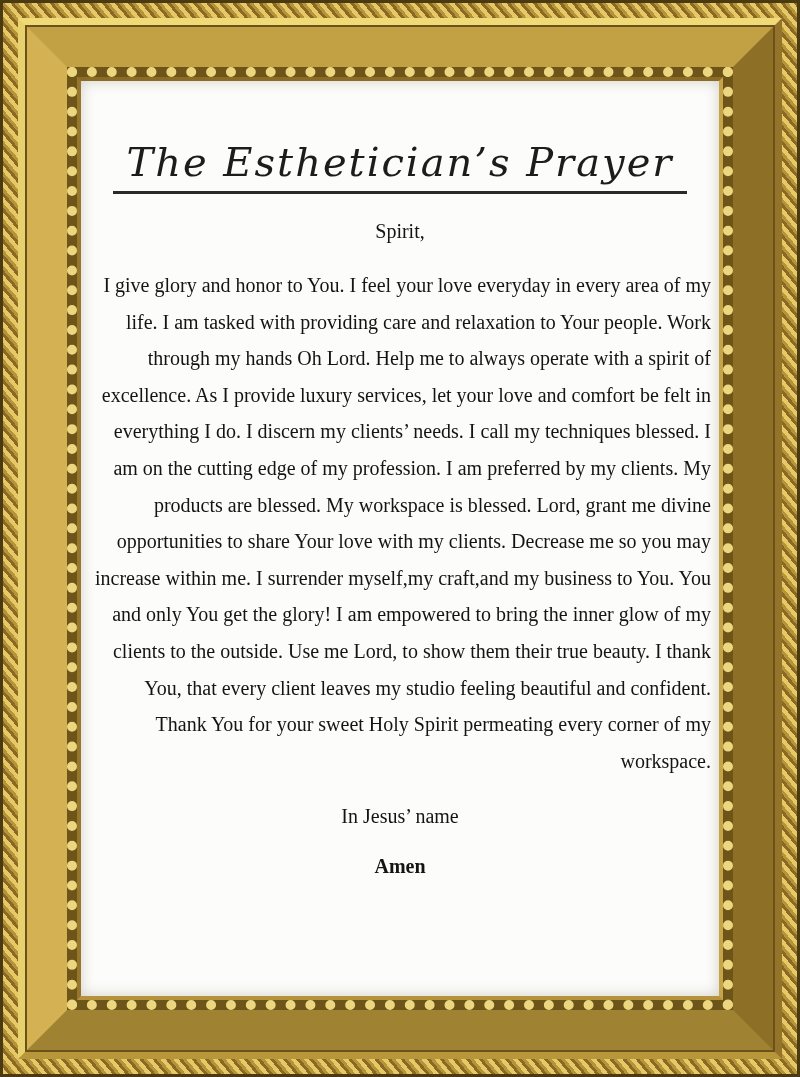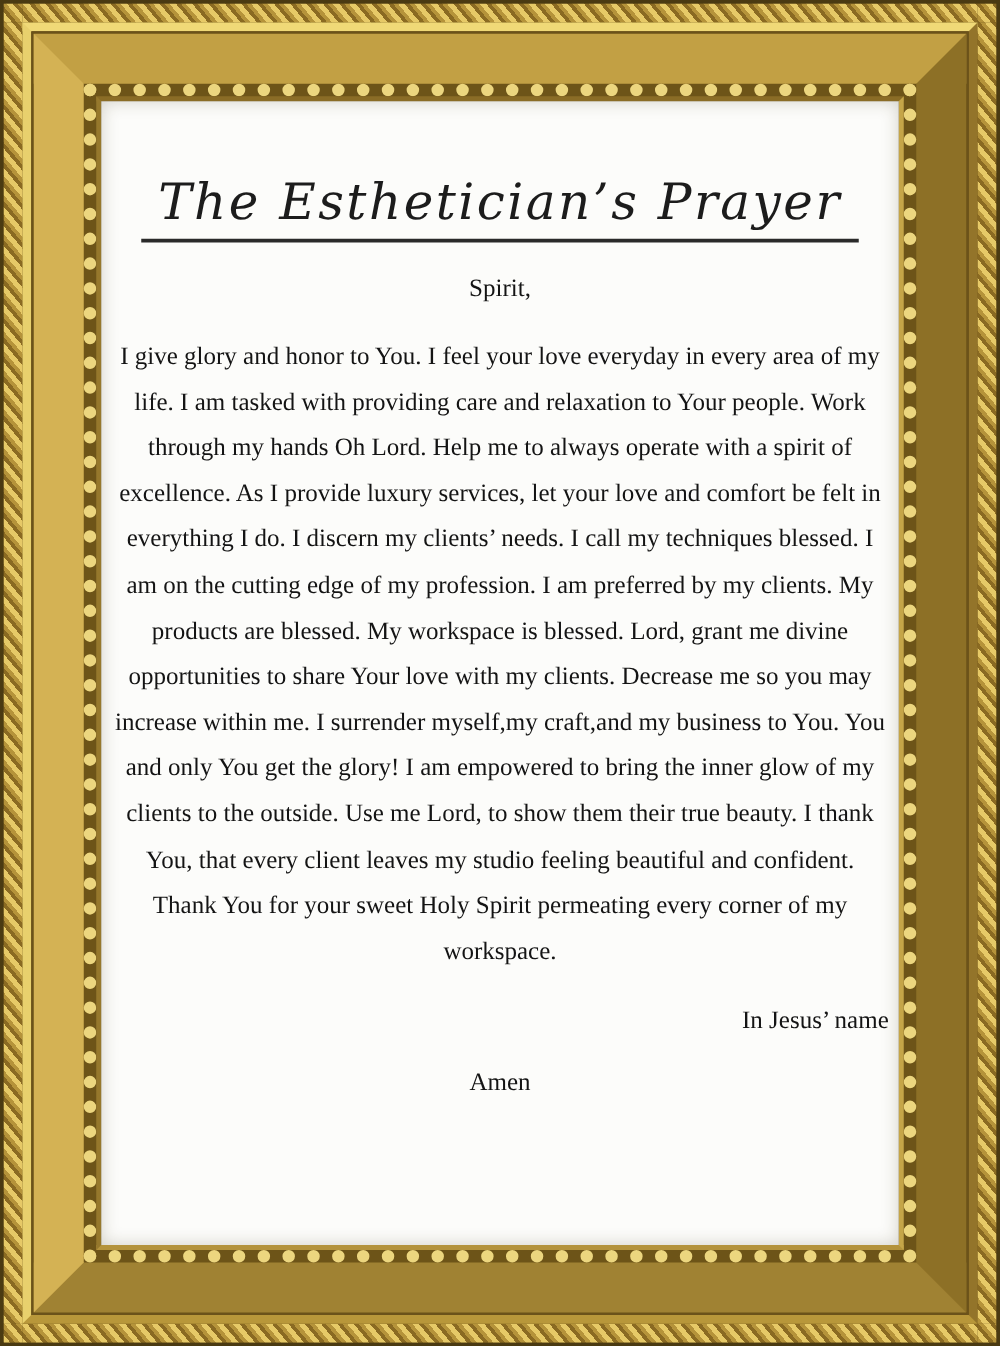--- a/index.html
+++ b/index.html
@@ -89,32 +89,32 @@
   .salutation {
     margin-top: 26px;
     font-size: 20px;
   }
 
   .body-text {
     margin: 24px auto 0;
     max-width: 626px;
     font-size: 20px;
     line-height: 1.83;
-    text-align: center;
+    text-align: right;
   }
 
   .closing-1 {
     margin-top: 26px;
     font-size: 20px;
-    text-align: right;
   }
 
   .closing-2 {
     margin-top: 27px;
     font-size: 20px;
+    font-weight: bold;
   }
 </style>
 </head>
 <body>
 
 <div class="frame">
   <div class="rope">
     <div class="groove">
       <div class="darkline">
         <div class="panel">

